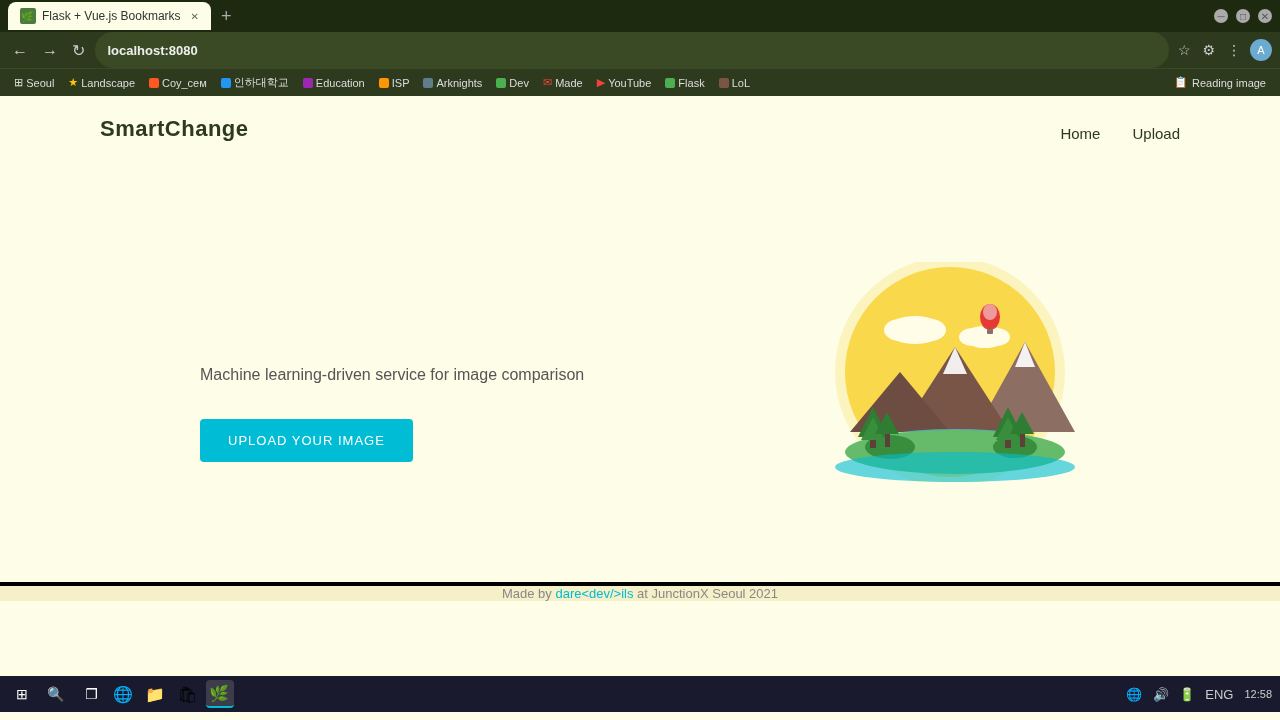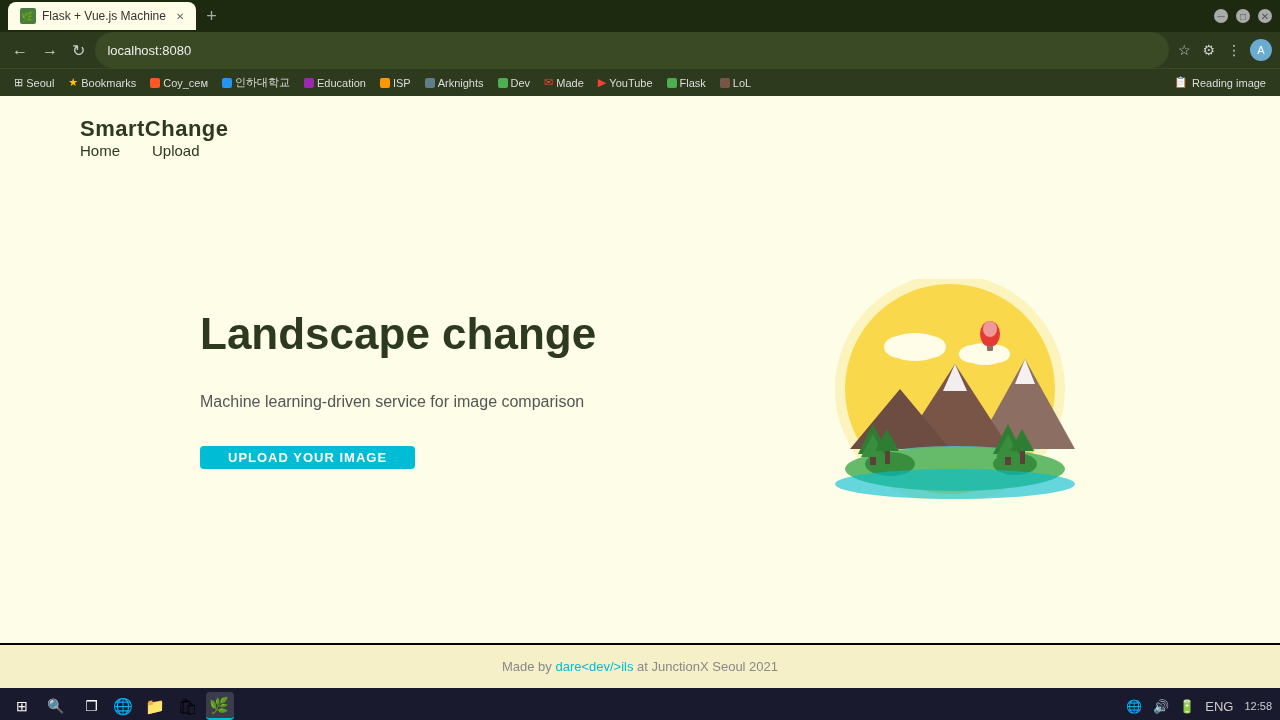--- a/index.html
+++ b/index.html
@@ -55,20 +55,21 @@
     }
     .address-bar {
       flex: 1;
       background: #3a4a25;
       border: none;
       border-radius: 20px;
       padding: 4px 12px;
       color: #eee;
       font-size: 13px;
       height: 36px;
+      font-weight: bold;
     }
     .nav-icons {
       display: flex; gap: 6px; align-items: center;
     }
     .nav-icon-btn {
       background: none; border: none; color: #ccc; cursor: pointer;
       font-size: 14px; padding: 2px 3px;
     }
     .profile-icon {
       width: 22px; height: 22px; border-radius: 50%;
@@ -106,25 +107,24 @@
     .website {
       background: #fdfde8;
       width: 1280px;
       min-height: 580px;
       position: relative;
     }
 
     
     .site-navbar {
       display: flex;
-      align-items: flex-start;
+      align-items: flex-end;
       justify-content: space-between;
-      padding: 20px 80px;
+      padding: 20px 100px;
       background: #fdfde8;
-      flex-direction: column;
     }
     .site-logo {
       font-size: 22px;
       font-weight: 600;
       color: #2d3a1e;
       letter-spacing: 0.5px;
     }
     .site-nav-links {
       display: flex; gap: 32px;
     }
@@ -155,45 +155,43 @@
       font-size: 16px;
       color: #555;
       margin-bottom: 32px;
       line-height: 1.5;
       margin-top: 30px;
     }
     .upload-btn {
       background: #00bcd4;
       color: white;
       border: none;
-      padding: 4px 28px;
+      padding: 14px 28px;
       font-size: 13px;
-      font-weight: 700;
+      font-weight: 400;
       letter-spacing: 1px;
       cursor: pointer;
       border-radius: 4px;
       text-transform: uppercase;
     }
 
     
     .hero-illustration {
       width: 280px;
       height: 220px;
       position: relative;
     }
 
     
     .site-footer {
       background: #f5f0c8;
       text-align: center;
-      padding: 14px;
       font-size: 13px;
       color: #888;
-      border-top: 2px solid #000000;
-      margin-top: 44px;
+      border-top: 4px solid #000000;
     }
     .footer-code { color: #00bcd4; }
 
     
     .taskbar {
       background: #1a1a2e;
       height: 36px;
       display: flex;
       align-items: center;
       padding: 0 8px;
@@ -226,21 +224,21 @@
 
     
     .mountain-svg { width: 280px; height: 220px; }
   </style>
 </head>
 <body>
 
 <div class="tab-bar">
   <div class="tab-active">
     <span class="tab-favicon">🌿</span>
-    <span>Flask + Vue.js Machine</span>
+    <span>Flask + Vue.js Bookmarks</span>
     <span class="tab-close">✕</span>
   </div>
   <button class="new-tab-btn">+</button>
   <div class="window-controls">
     <div class="win-btn win-min">─</div>
     <div class="win-btn win-max">□</div>
     <div class="win-btn win-close">✕</div>
   </div>
 </div>
 
@@ -257,21 +255,21 @@
   </div>
 </div>
 
 <div class="bookmarks-bar">
   <div class="bookmark-item">
     <span>⊞</span>
     <span>Seoul</span>
   </div>
   <div class="bookmark-item">
     <span style="color:#FFC107">★</span>
-    <span>Bookmarks</span>
+    <span>Landscape</span>
   </div>
   <div class="bookmark-item">
     <span style="display:inline-block;width:10px;height:10px;background:#FF5722;border-radius:2px;"></span>
     <span>Соу_сем</span>
   </div>
   <div class="bookmark-item">
     <span style="display:inline-block;width:10px;height:10px;background:#2196F3;border-radius:2px;"></span>
     <span>인하대학교</span>
   </div>
   <div class="bookmark-item">
@@ -318,21 +316,21 @@
     <span class="site-logo">SmartChange</span>
     <div class="site-nav-links">
       <a class="site-nav-link">Home</a>
       <a class="site-nav-link">Upload</a>
     </div>
   </nav>
 
   <section class="hero">
     <div class="hero-text">
       <h1 class="hero-title">
-        <span>Landscape change</span><br>
+        <br>
       </h1>
       <p class="hero-subtitle">Machine learning-driven service for image comparison</p>
       <button class="upload-btn">UPLOAD YOUR IMAGE</button>
     </div>
 
     <div class="hero-illustration">
       <svg class="mountain-svg" viewBox="0 0 280 220" xmlns="http://www.w3.org/2000/svg">
 
         <circle cx="150" cy="110" r="105" fill="#F9D030" opacity="0.9"></circle>
 

